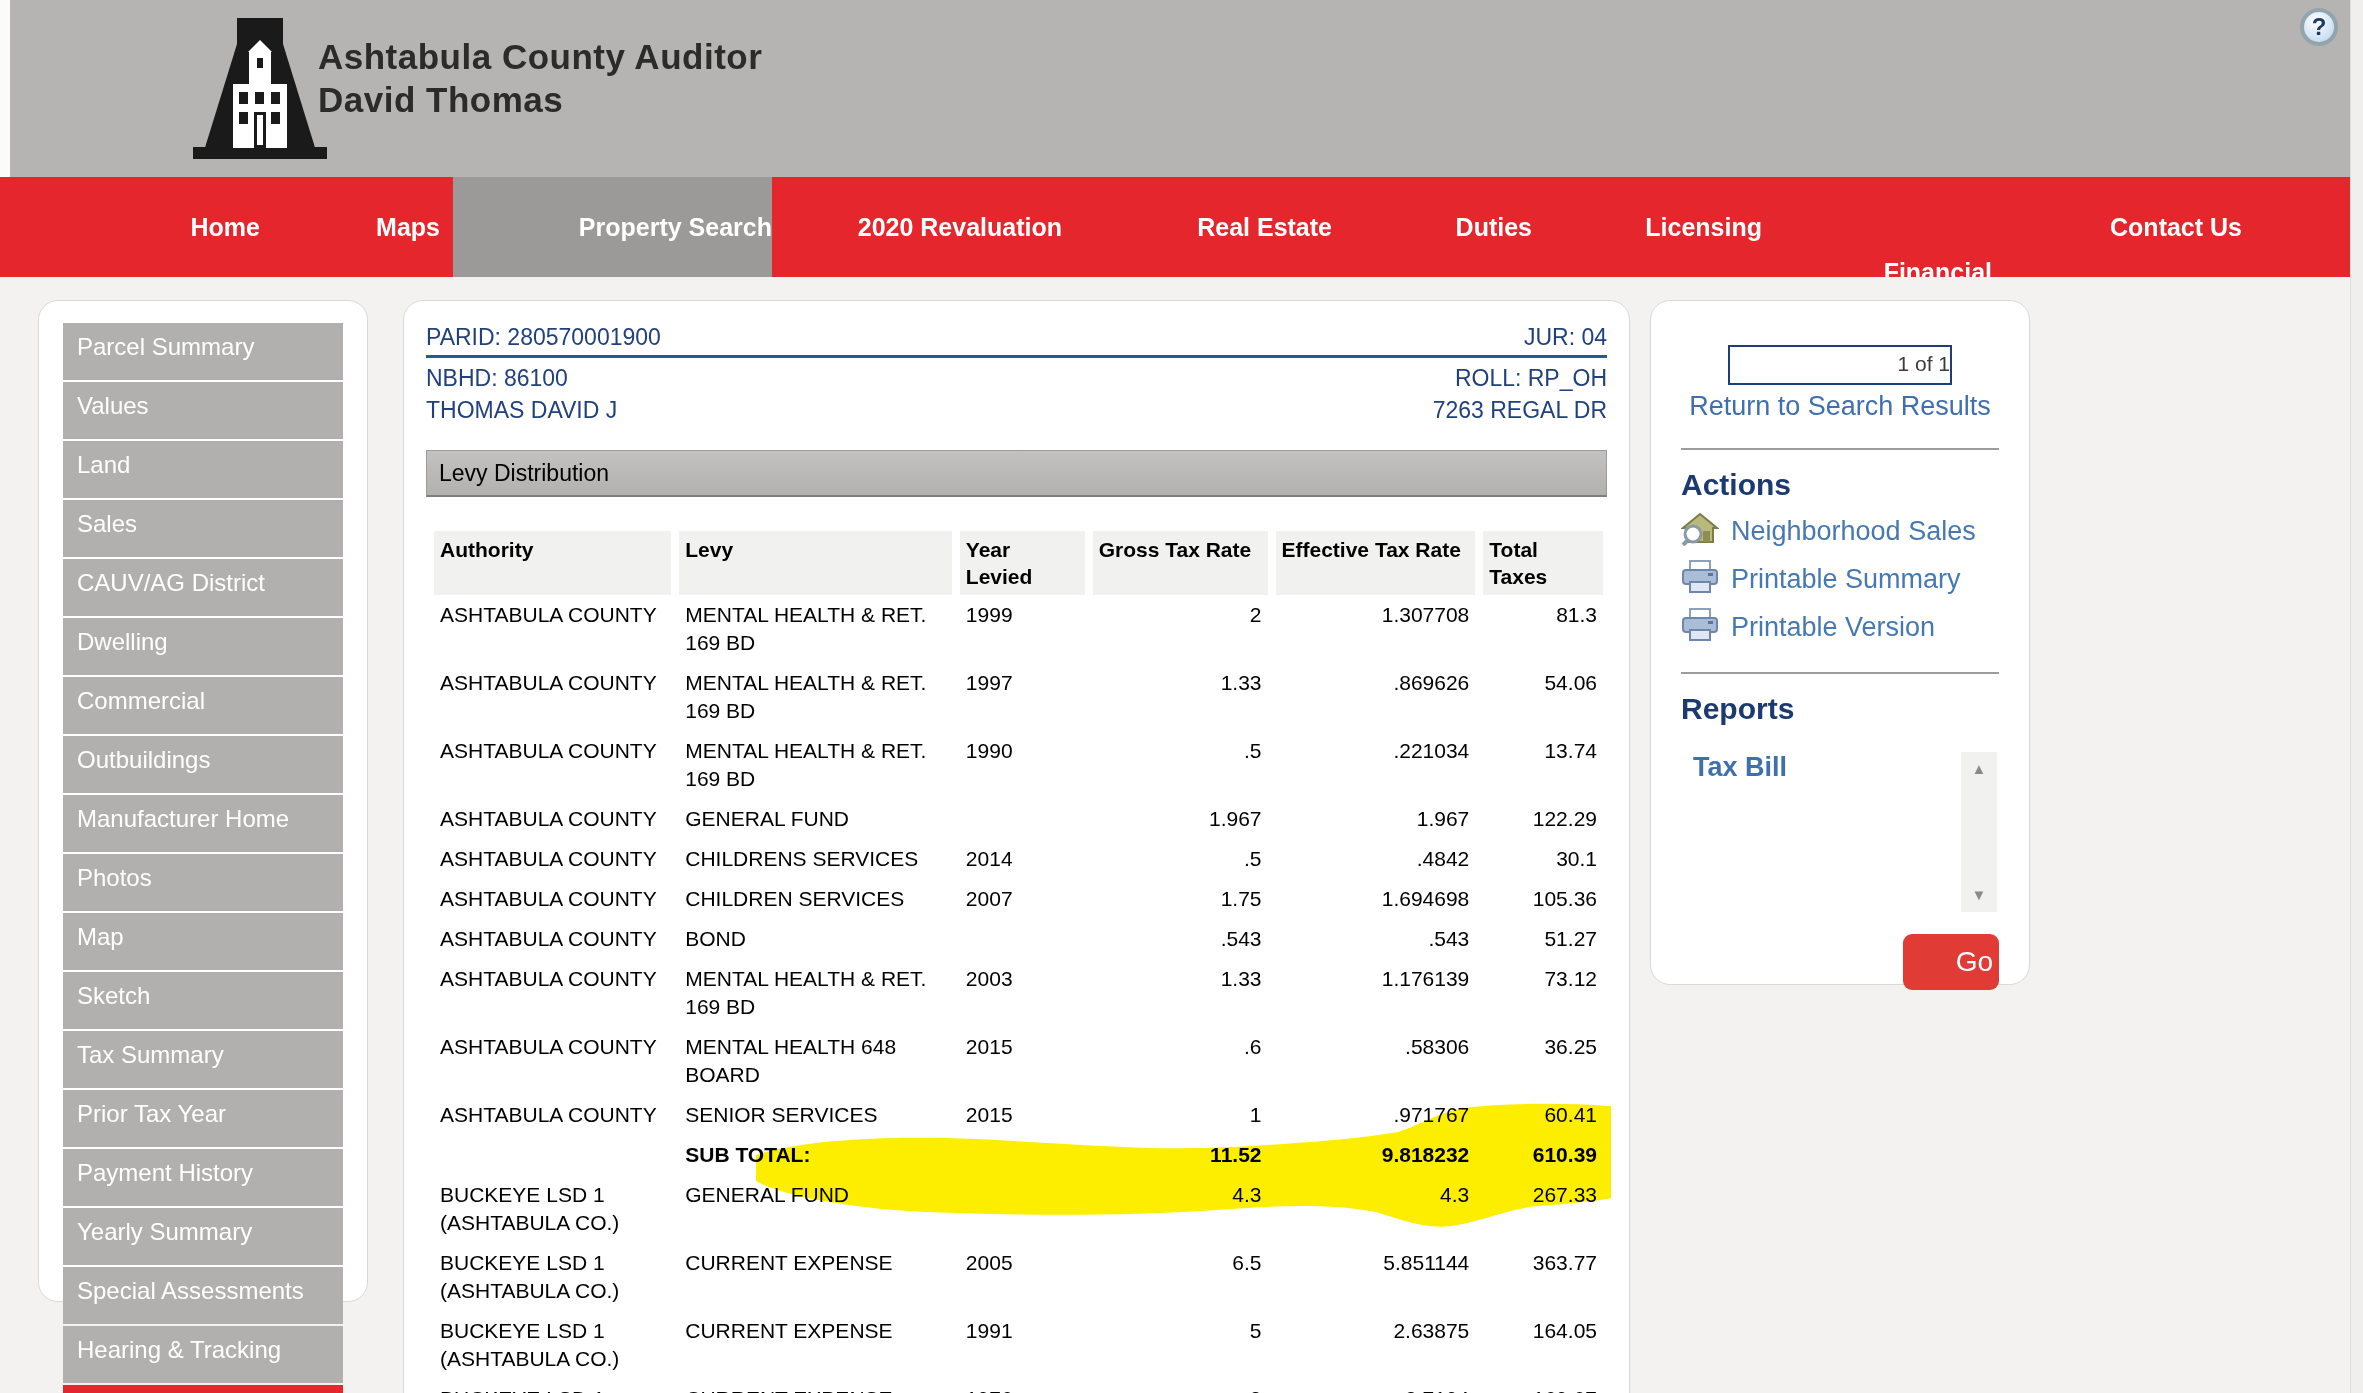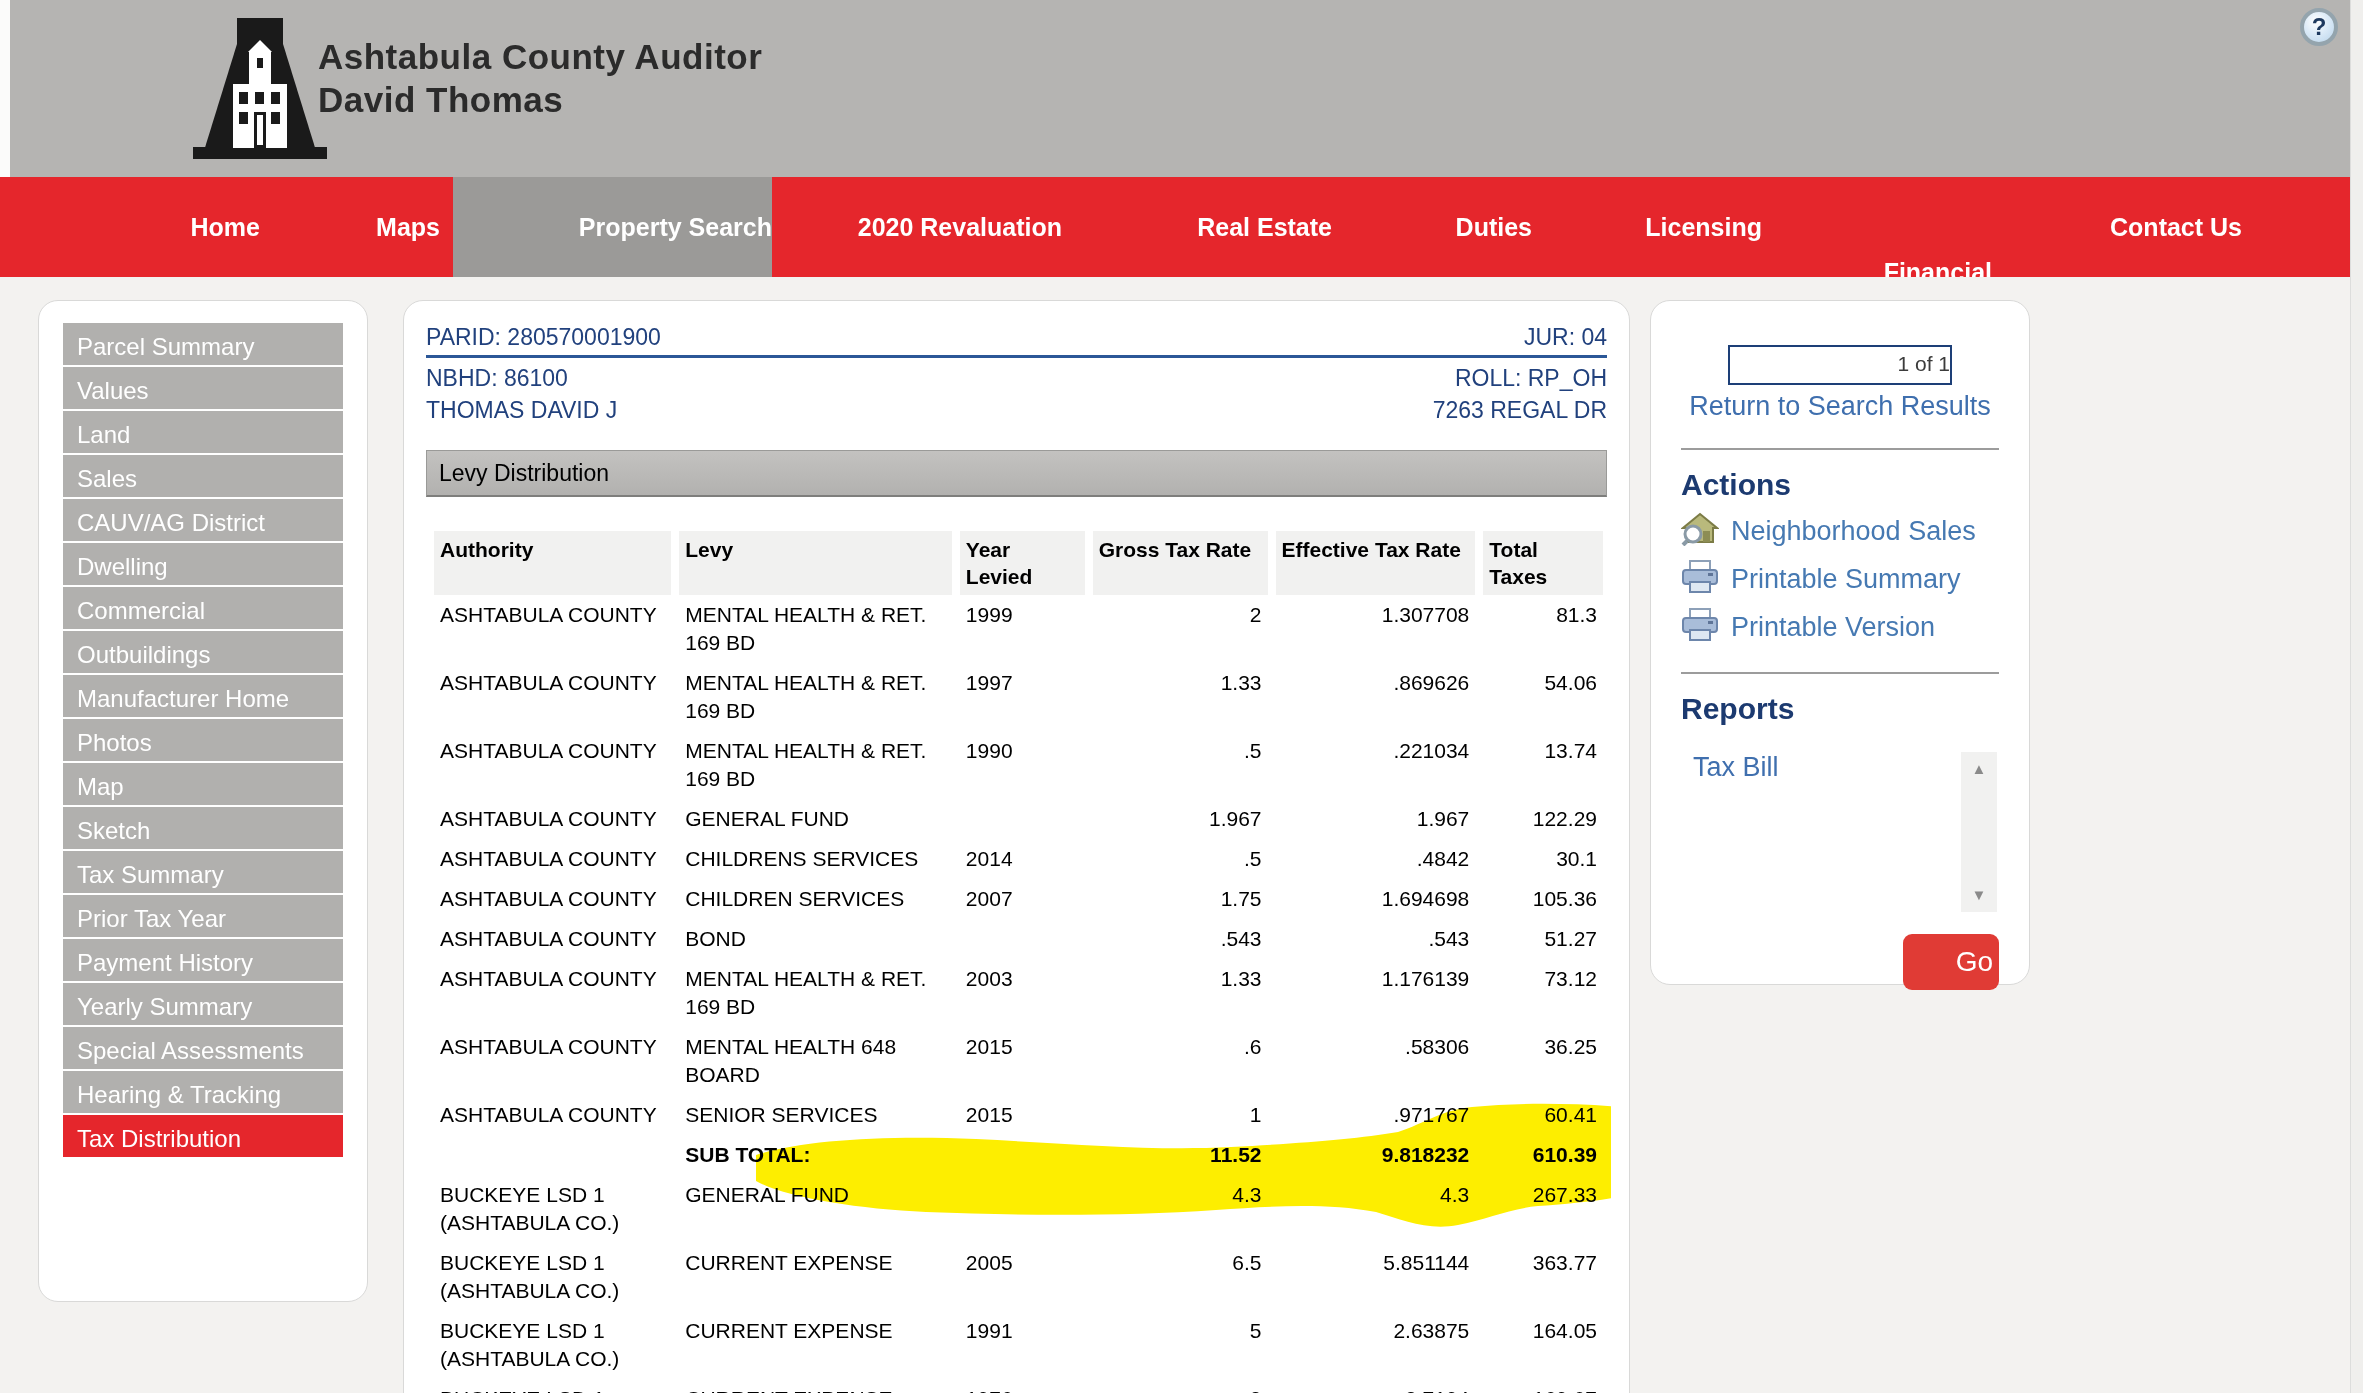--- a/index.html
+++ b/index.html
@@ -20,21 +20,21 @@
   .nav{position:absolute;left:0;top:177px;width:2363px;height:100px;background:#e5262c;display:flex;}
   .nav-item{color:#ffffff;font-weight:bold;font-size:25px;line-height:100px;text-align:right;height:100px;cursor:pointer;white-space:nowrap;}
   .nav-item.active{background:#9b9a98;}
 
   
   .content{position:absolute;left:0;top:277px;width:2363px;height:1116px;background:#f3f2f0;}
   .card{background:#ffffff;border:1px solid #d9d9d8;border-radius:20px;position:absolute;box-sizing:border-box;}
 
   
   .side{left:38px;top:23px;width:330px;height:1002px;padding:22px 24px;}
-  .side-item{height:42px;line-height:48px;background:#b1b0ae;color:#ffffff;font-size:24px;padding-left:14px;margin-bottom:2px;cursor:pointer;overflow:hidden;white-space:nowrap;}
+  .side-item{height:57px;line-height:48px;background:#b1b0ae;color:#ffffff;font-size:24px;padding-left:14px;margin-bottom:2px;cursor:pointer;overflow:hidden;white-space:nowrap;}
   .side-item.active{background:#e5262c;}
 
   
   .main{left:403px;top:23px;width:1227px;height:1180px;padding:20px 22px;overflow:hidden;}
   .inforow{display:flex;justify-content:space-between;color:#21417d;font-size:23px;line-height:32px;}
   .inforule{border:0;border-top:3px solid #2b5797;margin:2px 0 4px 0;}
   .levybar{margin-top:24px;height:44px;line-height:44px;background:linear-gradient(#c3c2c0,#b2b1af);
            border:1px solid #9a9a98;border-bottom:2px solid #7e7e7c;color:#000;font-size:23px;padding-left:12px;}
   .tblwrap{position:relative;margin-top:34px;}
   table.levy{border-collapse:separate;border-spacing:8px 0;table-layout:fixed;width:1185px;position:relative;z-index:2;}
@@ -47,21 +47,21 @@
   
   .right{left:1650px;top:23px;width:380px;height:685px;padding:26px 30px;}
   .pagerbox{width:220px;height:36px;border:2px solid #1d3f77;margin:18px auto 6px auto;text-align:right;line-height:34px;font-size:21px;color:#3c3c3c;}
   .retlink{display:block;text-align:center;color:#3f6fae;font-size:27px;margin-top:4px;cursor:pointer;text-decoration:none;}
   .rdiv{border:0;border-top:2px solid #9c9c9c;margin:26px 0 18px 0;}
   .rhead{color:#1c3a70;font-weight:bold;font-size:30px;margin:0 0 10px 0;}
   .actrow{display:flex;align-items:center;gap:12px;margin:10px 0;cursor:pointer;}
   .actrow .lbl{color:#4679b2;font-size:27px;}
   .reports-row{display:flex;margin-top:26px;}
   .reportlist{flex:1;}
-  .reportopt{color:#3f6fae;font-size:27px;padding-left:12px;cursor:pointer;}
+  .reportopt{color:#3f6fae;font-size:27px;padding-left:12px;cursor:pointer;font-weight:bold;}
   .sbar{width:36px;height:160px;background:#f1f1f0;position:relative;margin-right:2px;}
   .sbtn{position:absolute;left:0;width:36px;height:34px;background:#f1f1f0;color:#8a8a8a;font-size:15px;text-align:center;line-height:34px;cursor:pointer;}
   .sbtn.dn{bottom:0;}
   .gorow{display:flex;justify-content:flex-end;margin-top:22px;}
   .gobtn{background:#e03b35;color:#ffffff;border:none;border-radius:9px;font-size:28px;font-family:"Liberation Sans",sans-serif;
          width:96px;height:56px;cursor:pointer;text-align:right;}
 
   
   .pagescroll{position:absolute;right:0;top:0;width:12px;height:1393px;background:#f0efed;border-left:1px solid #dddddc;z-index:50;}
 </style>

